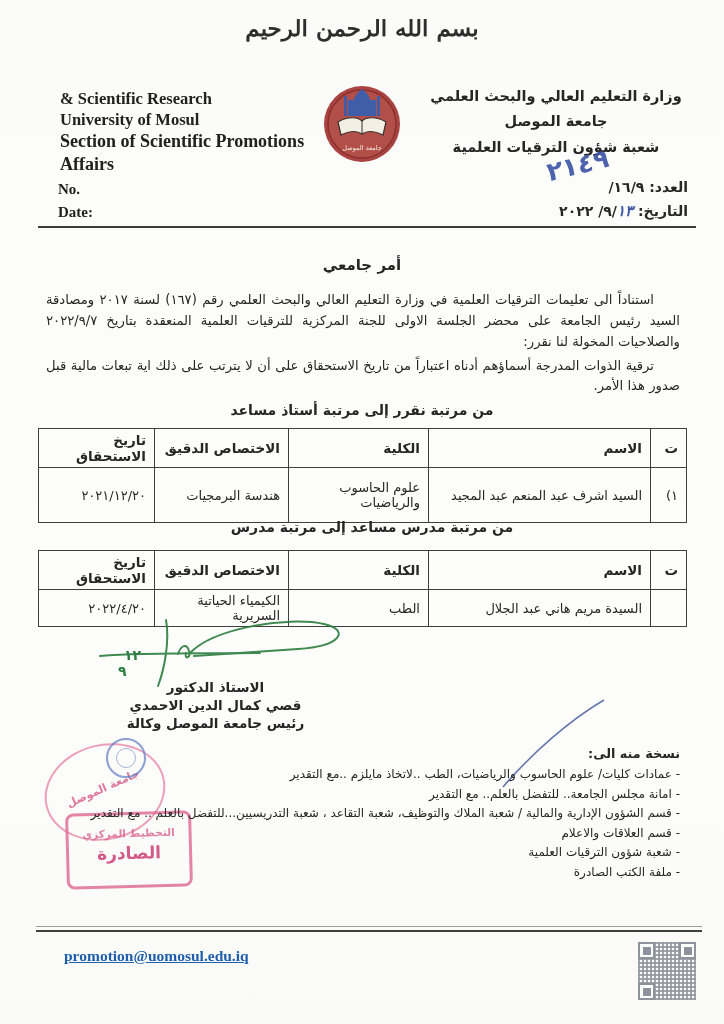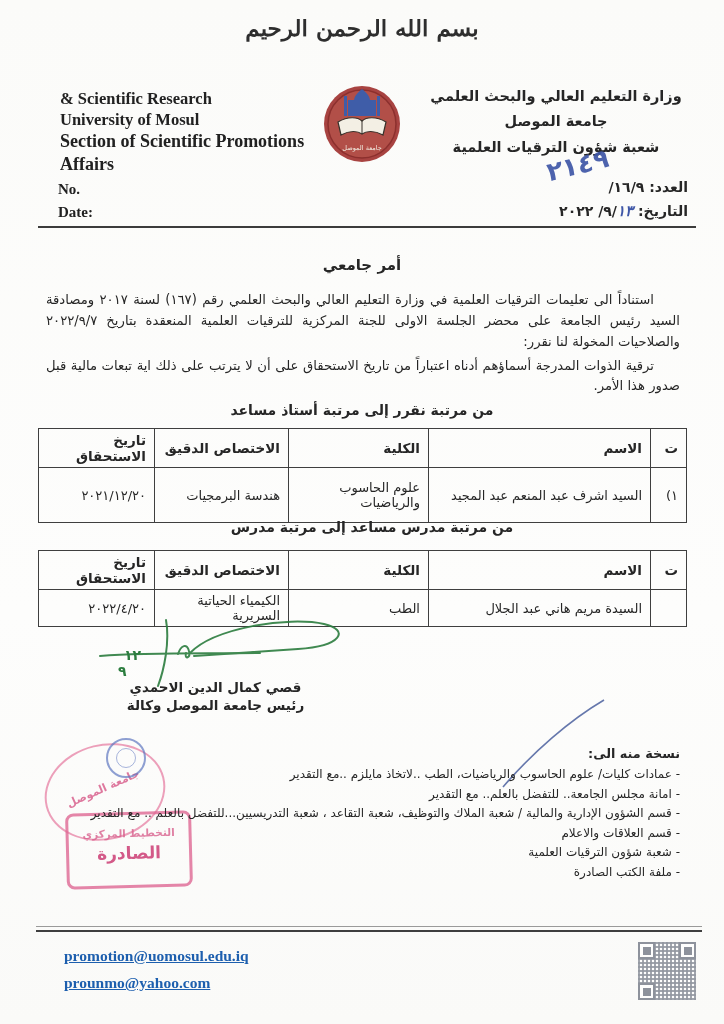--- a/index.html
+++ b/index.html
@@ -214,20 +214,21 @@
     <g fill="none" stroke="#2c7d3f" stroke-width="2" stroke-linecap="round" opacity="0.9">
       <path d="M8,44 C60,40 120,42 168,41"></path>
       <path d="M74,8 C78,30 72,58 66,74"></path>
       <path d="M86,42 c3,-9 9,-11 11,-3 c2,7 -5,9 -3,2"></path>
       <path d="M98,41 C122,16 196,4 232,12 C258,18 250,34 206,37 C174,39 132,42 102,44"></path>
     </g>
   </svg>
   <div class="abs sig-hand sig-day">١٢</div>
   <div class="abs sig-hand sig-month">٩</div>
   <div class="abs sig-text">
+    <div>الاستاذ الدكتور</div>
     <div>قصي كمال الدين الاحمدي</div>
     <div>رئيس جامعة الموصل وكالة</div>
   </div>
 
   <div class="abs stamp-round"></div>
   <div class="abs stamp-round-text">جامعة الموصل</div>
   <div class="abs stamp-crest"></div>
   <div class="abs stamp-rect">
     <div class="l1">التخطيط المركزي</div>
     <div class="l2">الصادرة</div>
@@ -244,21 +245,20 @@
     <div class="dist-item">- قسم الشؤون الإدارية والمالية / شعبة الملاك والتوظيف، شعبة التقاعد ، شعبة التدريسيين...للتفضل بالعلم .. مع التقدير</div>
     <div class="dist-item">- قسم العلاقات والاعلام</div>
     <div class="dist-item">- شعبة شؤون الترقيات العلمية</div>
     <div class="dist-item">- ملفة الكتب الصادرة</div>
   </div>
 
   <div class="abs rule-bottom2"></div>
   <div class="abs rule-bottom"></div>
   <div class="abs emails">
     <div>promotion@uomosul.edu.iq</div>
-    <div>prounmo@yahoo.com</div>
   </div>
   <div class="abs qr">
     <div class="qr-finder qr-tl"></div>
     <div class="qr-finder qr-tr"></div>
     <div class="qr-finder qr-bl"></div>
   </div>
 
 </div>
 
 </body></html>

